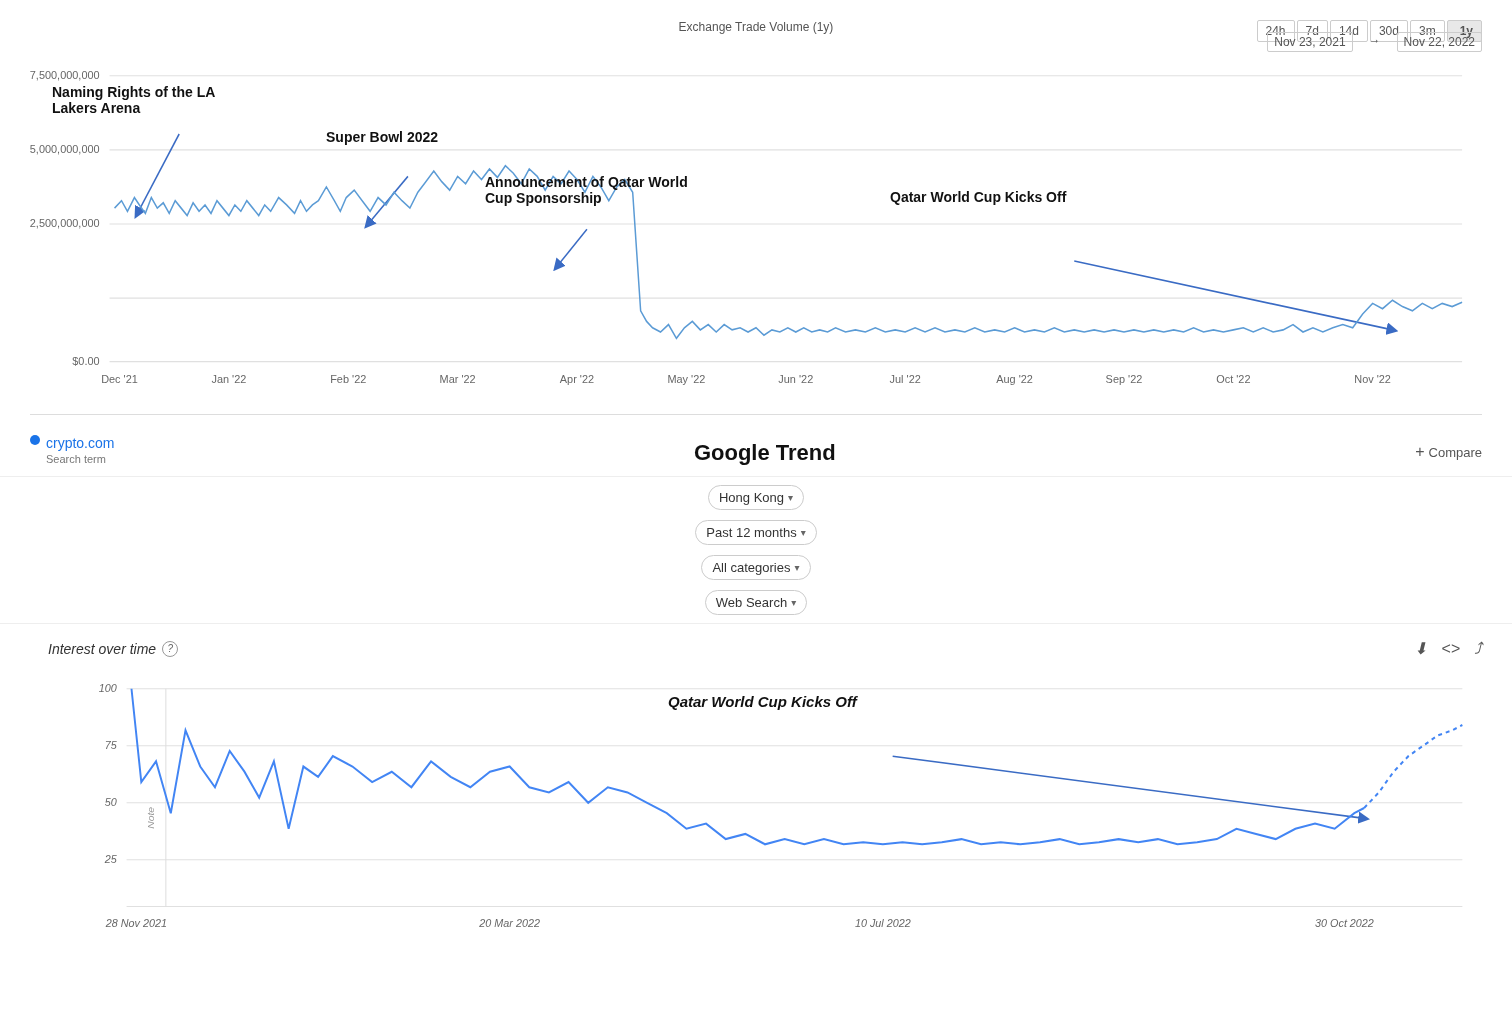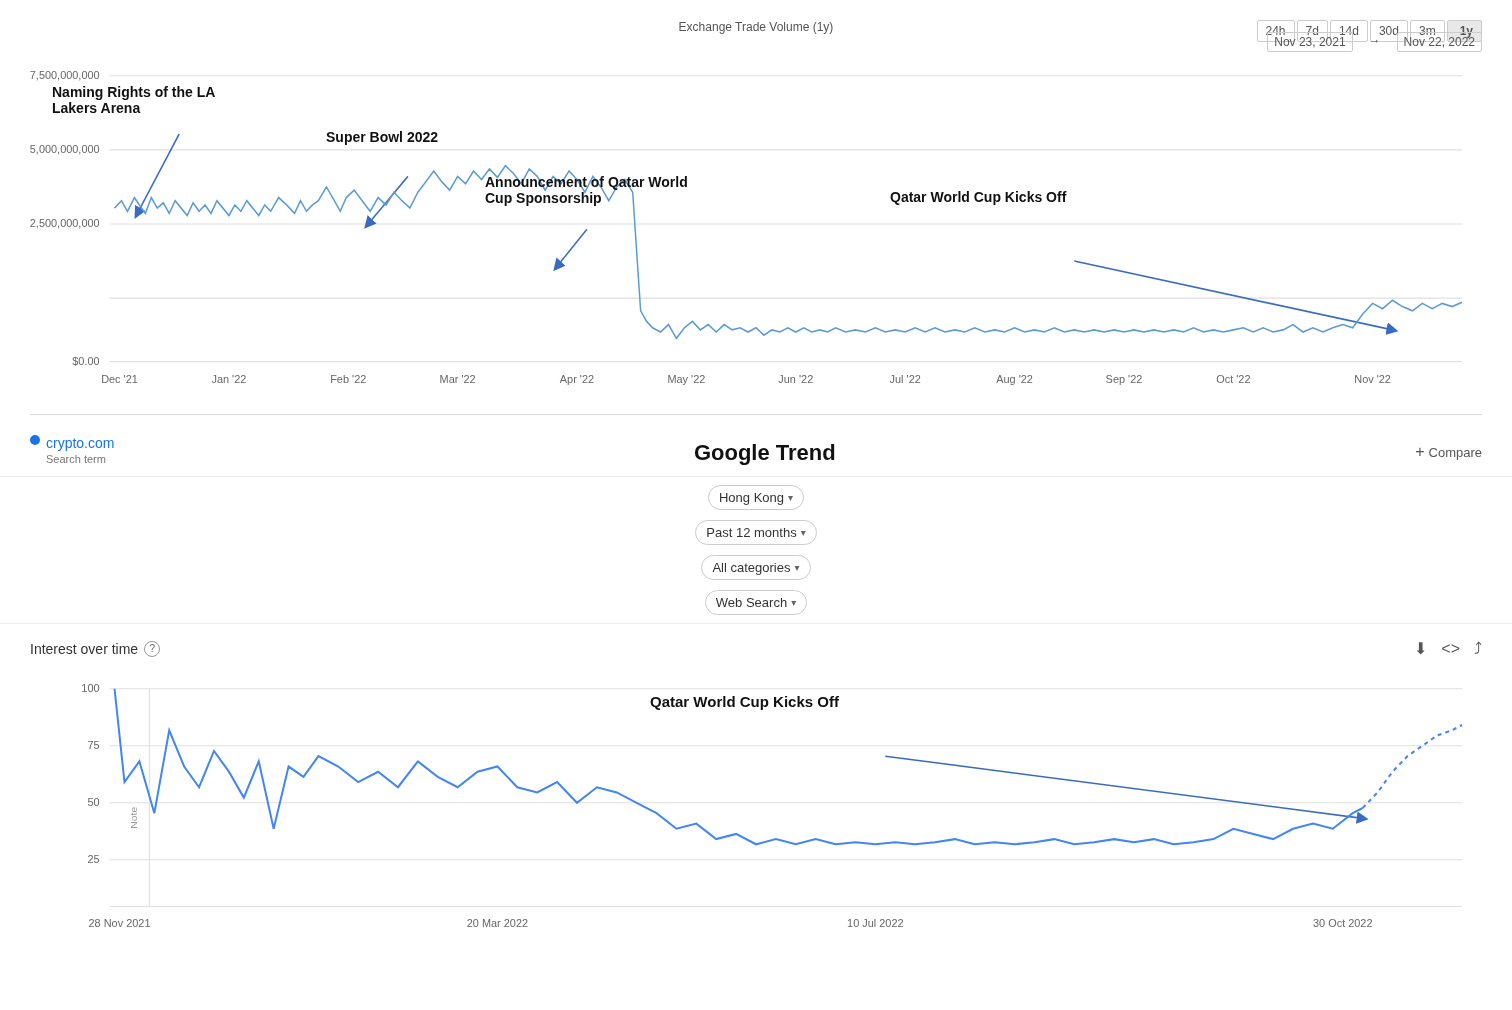--- a/index.html
+++ b/index.html
@@ -177,21 +177,22 @@
       color: #333;
     }
 
     .filter-chevron {
       font-size: 10px;
       color: #666;
     }
 
     
     .interest-section {
-      padding: 15px 30px 10px 30px;
+      padding: 15px 30px 10px 48px;
+      font-style: italic;
     }
 
     .interest-header {
       display: flex;
       align-items: center;
       justify-content: space-between;
       margin-bottom: 10px;
     }
 
     .interest-title {

